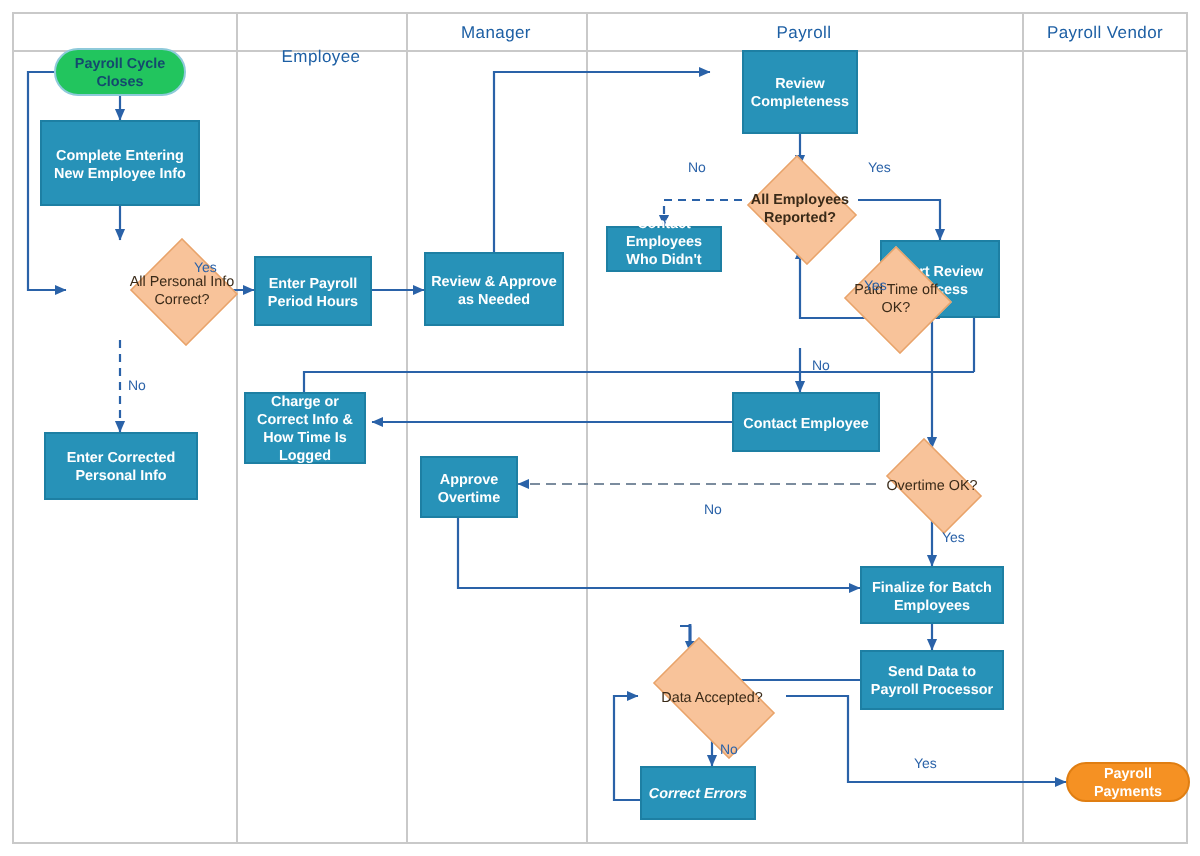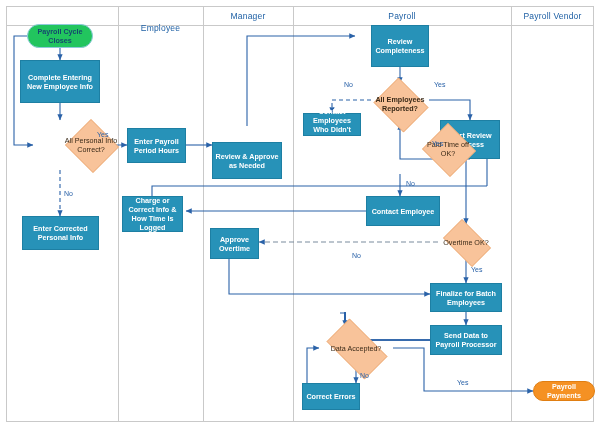--- a/index.html
+++ b/index.html
@@ -149,21 +149,21 @@
     <div class="dec-shape"></div>
     <div class="dec-text">All Personal Info Correct?</div>
   </div>
 
   <div class="node proc" style="left:22px;top:216px;width:77px;height:34px;">Enter Corrected Personal Info</div>
 
   <div class="node proc" style="left:127px;top:128px;width:59px;height:35px;">Enter Payroll Period Hours</div>
 
   <div class="node proc" style="left:122px;top:196px;width:61px;height:36px;">Charge or Correct Info &amp; How Time Is Logged</div>
 
-  <div class="node proc" style="left:212px;top:126px;width:70px;height:37px;margin-top:16px;">Review &amp; Approve as Needed</div>
+  <div class="node proc" style="left:212px;top:126px;width:70px;height:37px;">Review &amp; Approve as Needed</div>
 
   <div class="node proc" style="left:210px;top:228px;width:49px;height:31px;">Approve Overtime</div>
 
   <div class="node proc" style="left:371px;top:25px;width:58px;height:42px;">Review Completeness</div>
 
   <div class="dec-wrap" style="left:371px;top:80px;width:58px;height:48px;font-weight:bold;">
     <div class="dec-shape"></div>
     <div class="dec-text">All Employees Reported?</div>
   </div>
 
@@ -185,21 +185,21 @@
 
   <div class="node proc" style="left:430px;top:283px;width:72px;height:29px;">Finalize for Batch Employees</div>
 
   <div class="node proc" style="left:430px;top:325px;width:72px;height:30px;">Send Data to Payroll Processor</div>
 
   <div class="dec-wrap" style="left:319px;top:326px;width:74px;height:44px;">
     <div class="dec-shape"></div>
     <div class="dec-text">Data Accepted?</div>
   </div>
 
-  <div class="node proc" style="left:302px;top:383px;width:58px;height:27px;">Correct Errors</div>
+  <div class="node proc" style="left:320px;top:383px;width:58px;height:27px;font-style:italic;">Correct Errors</div>
 
   <div class="node term-orange" style="left:533px;top:381px;width:62px;height:20px;">Payroll Payments</div>
 
   <div class="lbl" style="left:97px;top:131px;">Yes</div>
   <div class="lbl" style="left:64px;top:190px;">No</div>
   <div class="lbl" style="left:344px;top:81px;">No</div>
   <div class="lbl" style="left:434px;top:81px;">Yes</div>
   <div class="lbl" style="left:432px;top:140px;">Yes</div>
   <div class="lbl" style="left:406px;top:180px;">No</div>
   <div class="lbl" style="left:352px;top:252px;">No</div>

